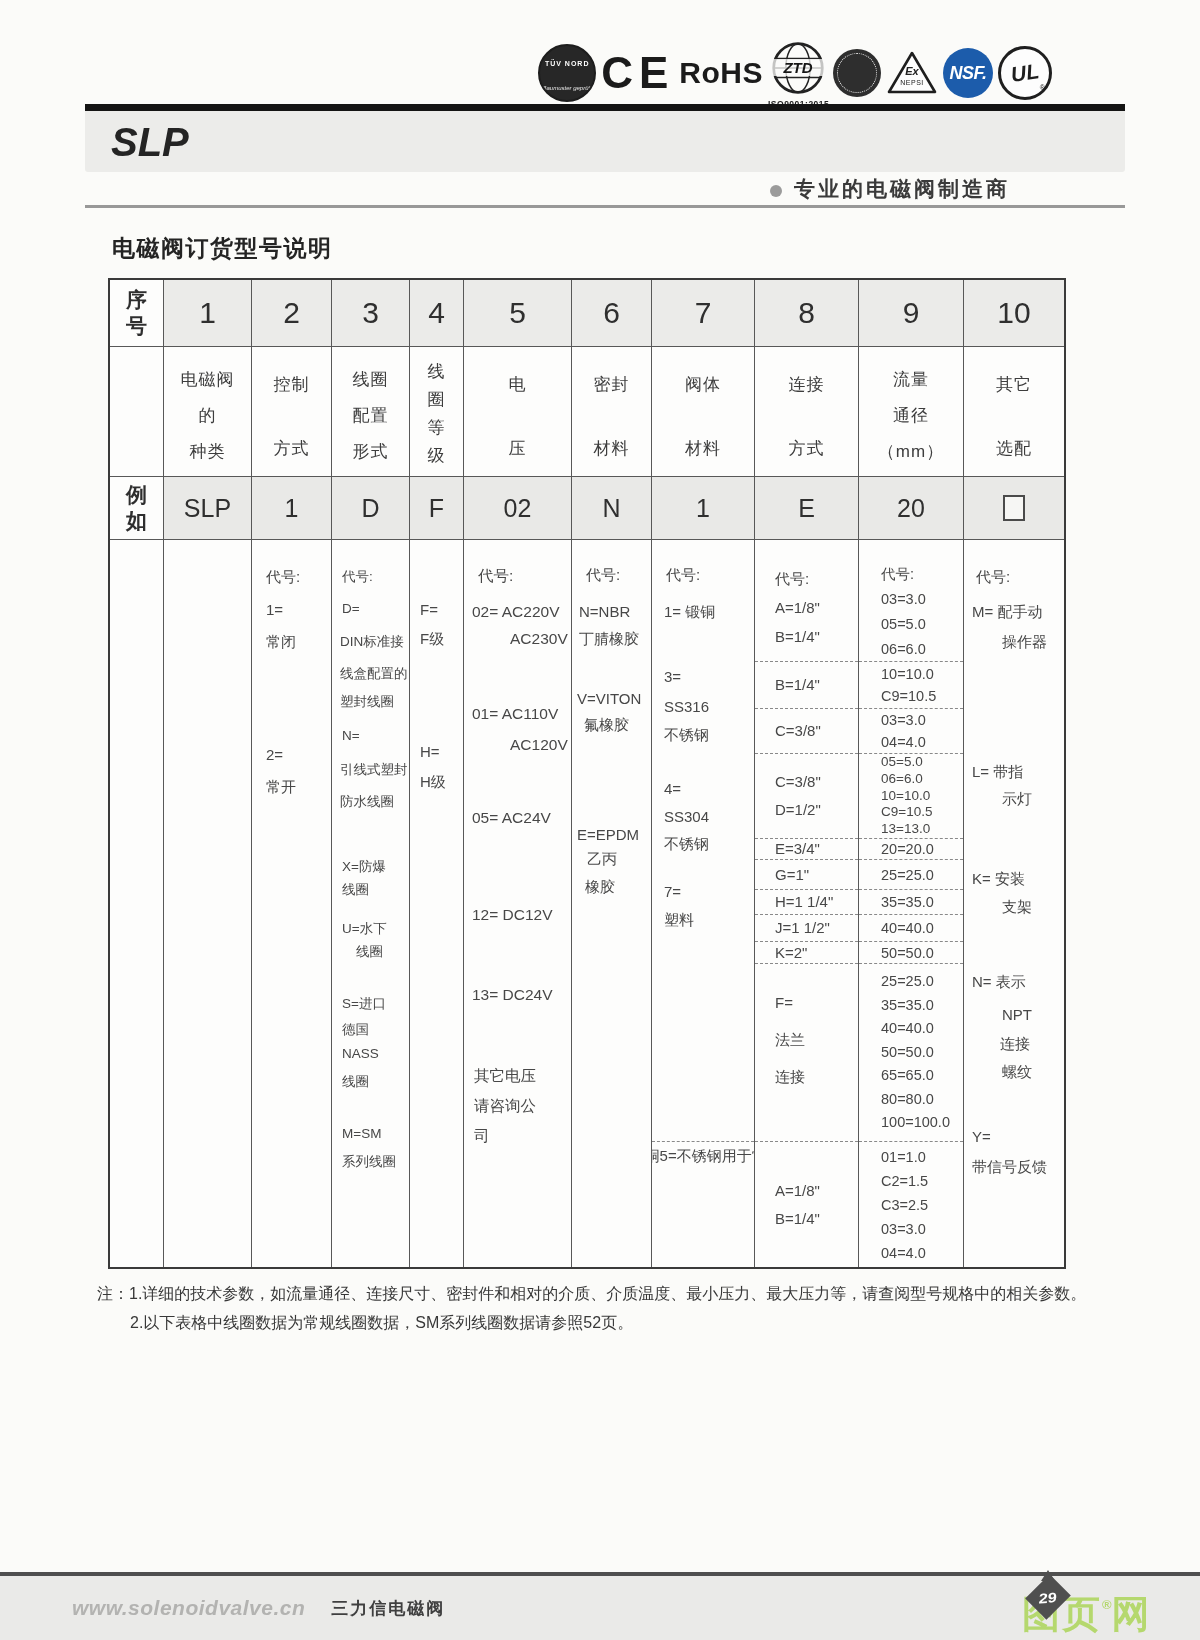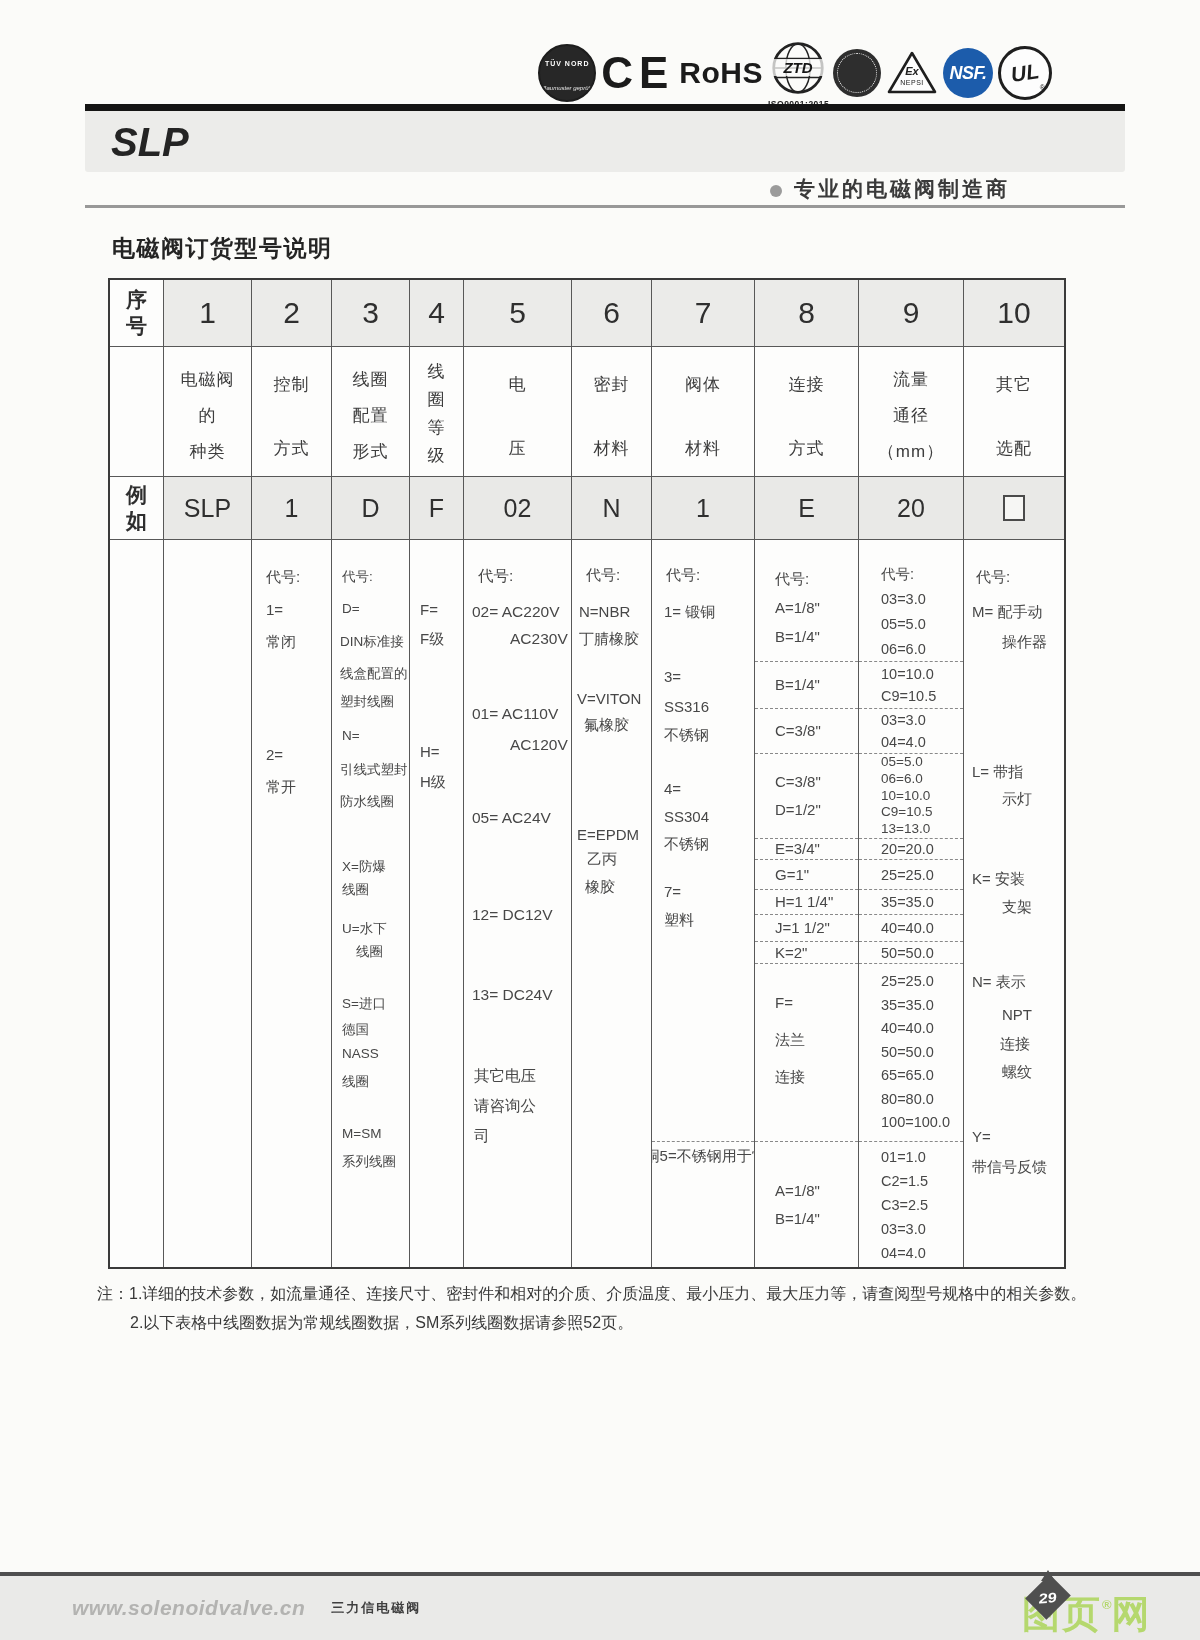--- a/index.html
+++ b/index.html
@@ -77,21 +77,21 @@
   .c9d .sec:nth-child(4){line-height:16.8px;font-size:13.5px}
   .c9d .sec:nth-child(10){line-height:23.5px}
 
   
   .notes{position:absolute;top:1281px;left:97px;font-size:16px;color:#383838;line-height:26px}
   .notes .n2{margin-left:33px;margin-top:3px}
 
   
   .footer{position:absolute;top:1572px;left:0;width:1200px;height:68px;background:#eaeae8;border-top:4px solid #4f4f4f;display:flex;align-items:center;padding-left:72px}
   .f-url{font-size:21px;font-weight:bold;font-style:italic;color:#b3b3b1;letter-spacing:0.5px}
-  .f-brand{font-size:13px;font-weight:bold;color:#3f3f3f;margin-left:26px;letter-spacing:2px}
+  .f-brand{font-size:17px;font-weight:bold;color:#3f3f3f;margin-left:26px;letter-spacing:2px}
   .pagebadge{position:absolute;left:1028px;top:1570px;width:40px;display:flex;flex-direction:column;align-items:center;z-index:6}
   .tri{width:0;height:0;border-left:7px solid transparent;border-right:7px solid transparent;border-bottom:11px solid #4f4f4f;margin-bottom:-3px}
   .dia{width:30px;height:30px;background:#4f4f4f;transform:rotate(45deg) scale(1,1.15);display:flex;align-items:center;justify-content:center;margin-top:4px}
   .dia span{transform:rotate(-45deg) scale(1,0.87);color:#fff;font-size:15px;font-weight:bold}
   .watermark{position:absolute;left:1022px;top:1594px;z-index:5;color:#b5d86e;font-weight:bold;font-size:38px;letter-spacing:2px;line-height:1.1;white-space:nowrap}
   .watermark sup{font-size:13px;vertical-align:18px;letter-spacing:0}
 </style>
 </head>
 <body>
 

